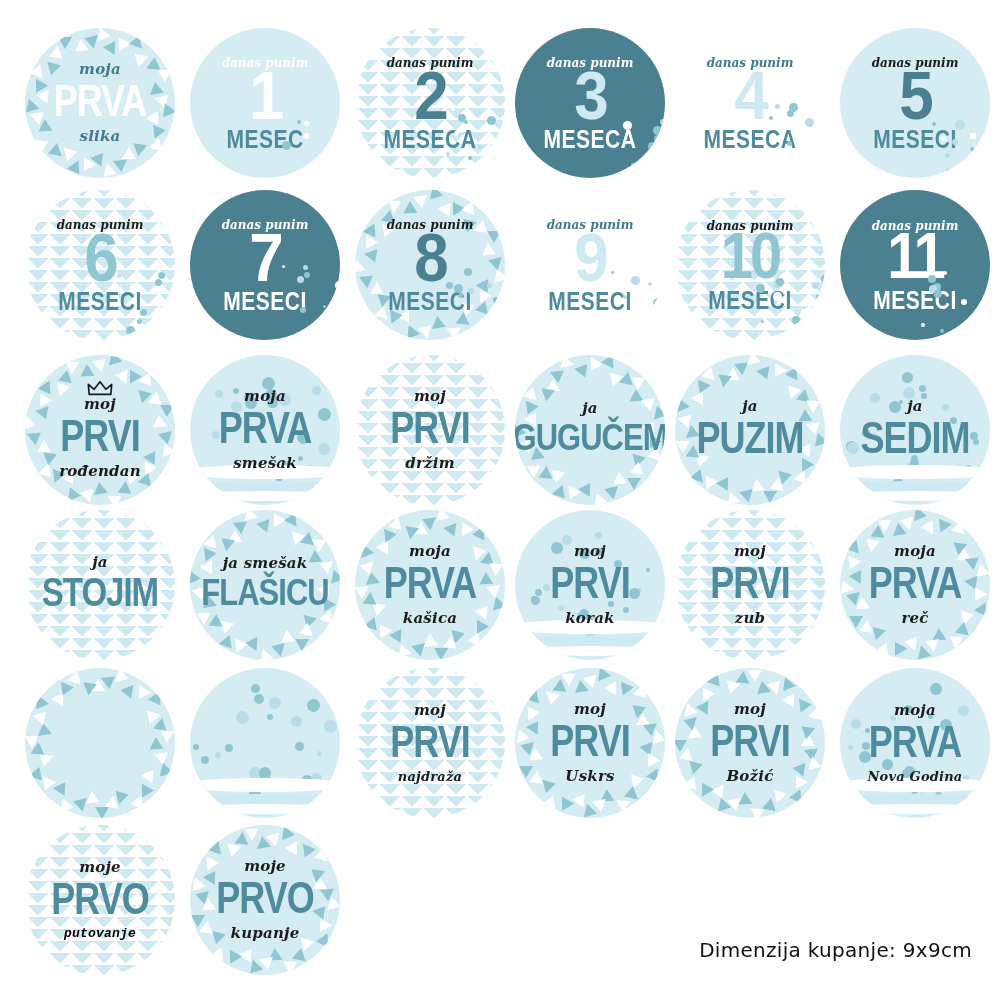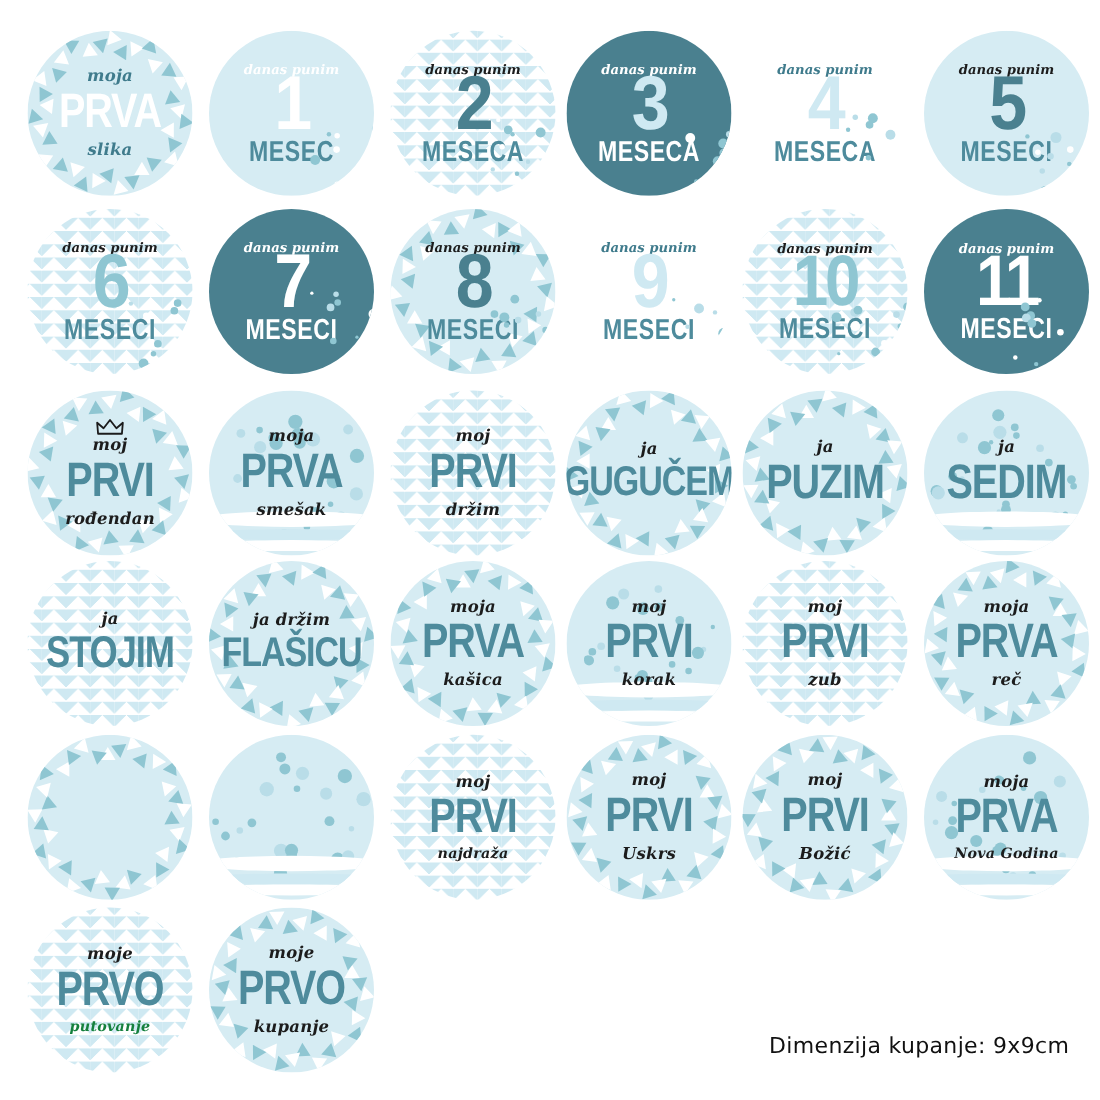--- a/index.html
+++ b/index.html
@@ -769,21 +769,21 @@
         <div class="tri" style="left: 5.27599px; top: 100.076px; transform: rotate(298deg);"></div>
         <div class="tri t2" style="left: 12.1823px; top: 84.7603px; transform: rotate(351deg);"></div>
         <div class="tri" style="left: 4.26127px; top: 74.7771px; transform: rotate(44deg);"></div>
         <div class="tri t2" style="left: -1.68827px; top: 62.4011px; transform: rotate(97deg);"></div>
         <div class="tri" style="left: 12.2461px; top: 53.0155px; transform: rotate(150deg);"></div>
         <div class="tri t2" style="left: 10.767px; top: 40.3577px; transform: rotate(203deg);"></div>
         <div class="tri" style="left: 12.2237px; top: 26.7034px; transform: rotate(256deg);"></div>
         <div class="tri t2" style="left: 29.0119px; top: 26.059px; transform: rotate(309deg);"></div>
       </div>
       <div class="content">
-        <div class="script top-word" style="color: rgb(28, 28, 28);">ja držim</div>
+        <div class="script top-word" style="color: rgb(28, 28, 28);">ja smešak</div>
         <div class="big mid-word" style="color: rgb(78, 139, 156); font-size: 31px;">FLAŠICU</div>
       </div>
     </div>
     <div class="sticker" style="left: 355px; top: 510px; width: 150px; height: 150px;">
       <div class="bg bg-tri">
         <div class="tri" style="left: 58.6228px; top: 11.7631px; transform: rotate(0deg);"></div>
         <div class="tri t2" style="left: 69.4342px; top: 5.01607px; transform: rotate(53deg);"></div>
         <div class="tri" style="left: 82.4011px; top: 0.497392px; transform: rotate(106deg);"></div>
         <div class="tri t2" style="left: 90.1587px; top: 15.3997px; transform: rotate(159deg);"></div>
         <div class="tri" style="left: 102.903px; top: 15.3548px; transform: rotate(212deg);"></div>
@@ -1143,21 +1143,21 @@
         <div class="chv" style="top: 80px;"></div>
         <div class="chv" style="top: 92px;"></div>
         <div class="chv" style="top: 104px;"></div>
         <div class="chv" style="top: 116px;"></div>
         <div class="chv" style="top: 128px;"></div>
         <div class="chv" style="top: 140px;"></div>
       </div>
       <div class="content">
         <div class="script top-word" style="color: rgb(28, 28, 28);">moje</div>
         <div class="big mid-word" style="color: rgb(78, 139, 156);">PRVO</div>
-        <div class="script bot-word small" style="color: #15803d;">putovanje</div>
+        <div class="script bot-word small" style="color: #000000; font-family: Liberation Mono, monospace;">putovanje</div>
       </div>
     </div>
     <div class="sticker" style="left: 190px; top: 825px; width: 150px; height: 150px;">
       <div class="bg bg-tri">
         <div class="tri" style="left: 123.355px; top: 51.6834px; transform: rotate(0deg);"></div>
         <div class="tri t2" style="left: 131.552px; top: 61.441px; transform: rotate(53deg);"></div>
         <div class="tri" style="left: 137.846px; top: 73.6456px; transform: rotate(106deg);"></div>
         <div class="tri t2" style="left: 124.179px; top: 83.4176px; transform: rotate(159deg);"></div>
         <div class="tri" style="left: 126.012px; top: 96.029px; transform: rotate(212deg);"></div>
         <div class="tri t2" style="left: 124.938px; top: 109.719px; transform: rotate(265deg);"></div>

